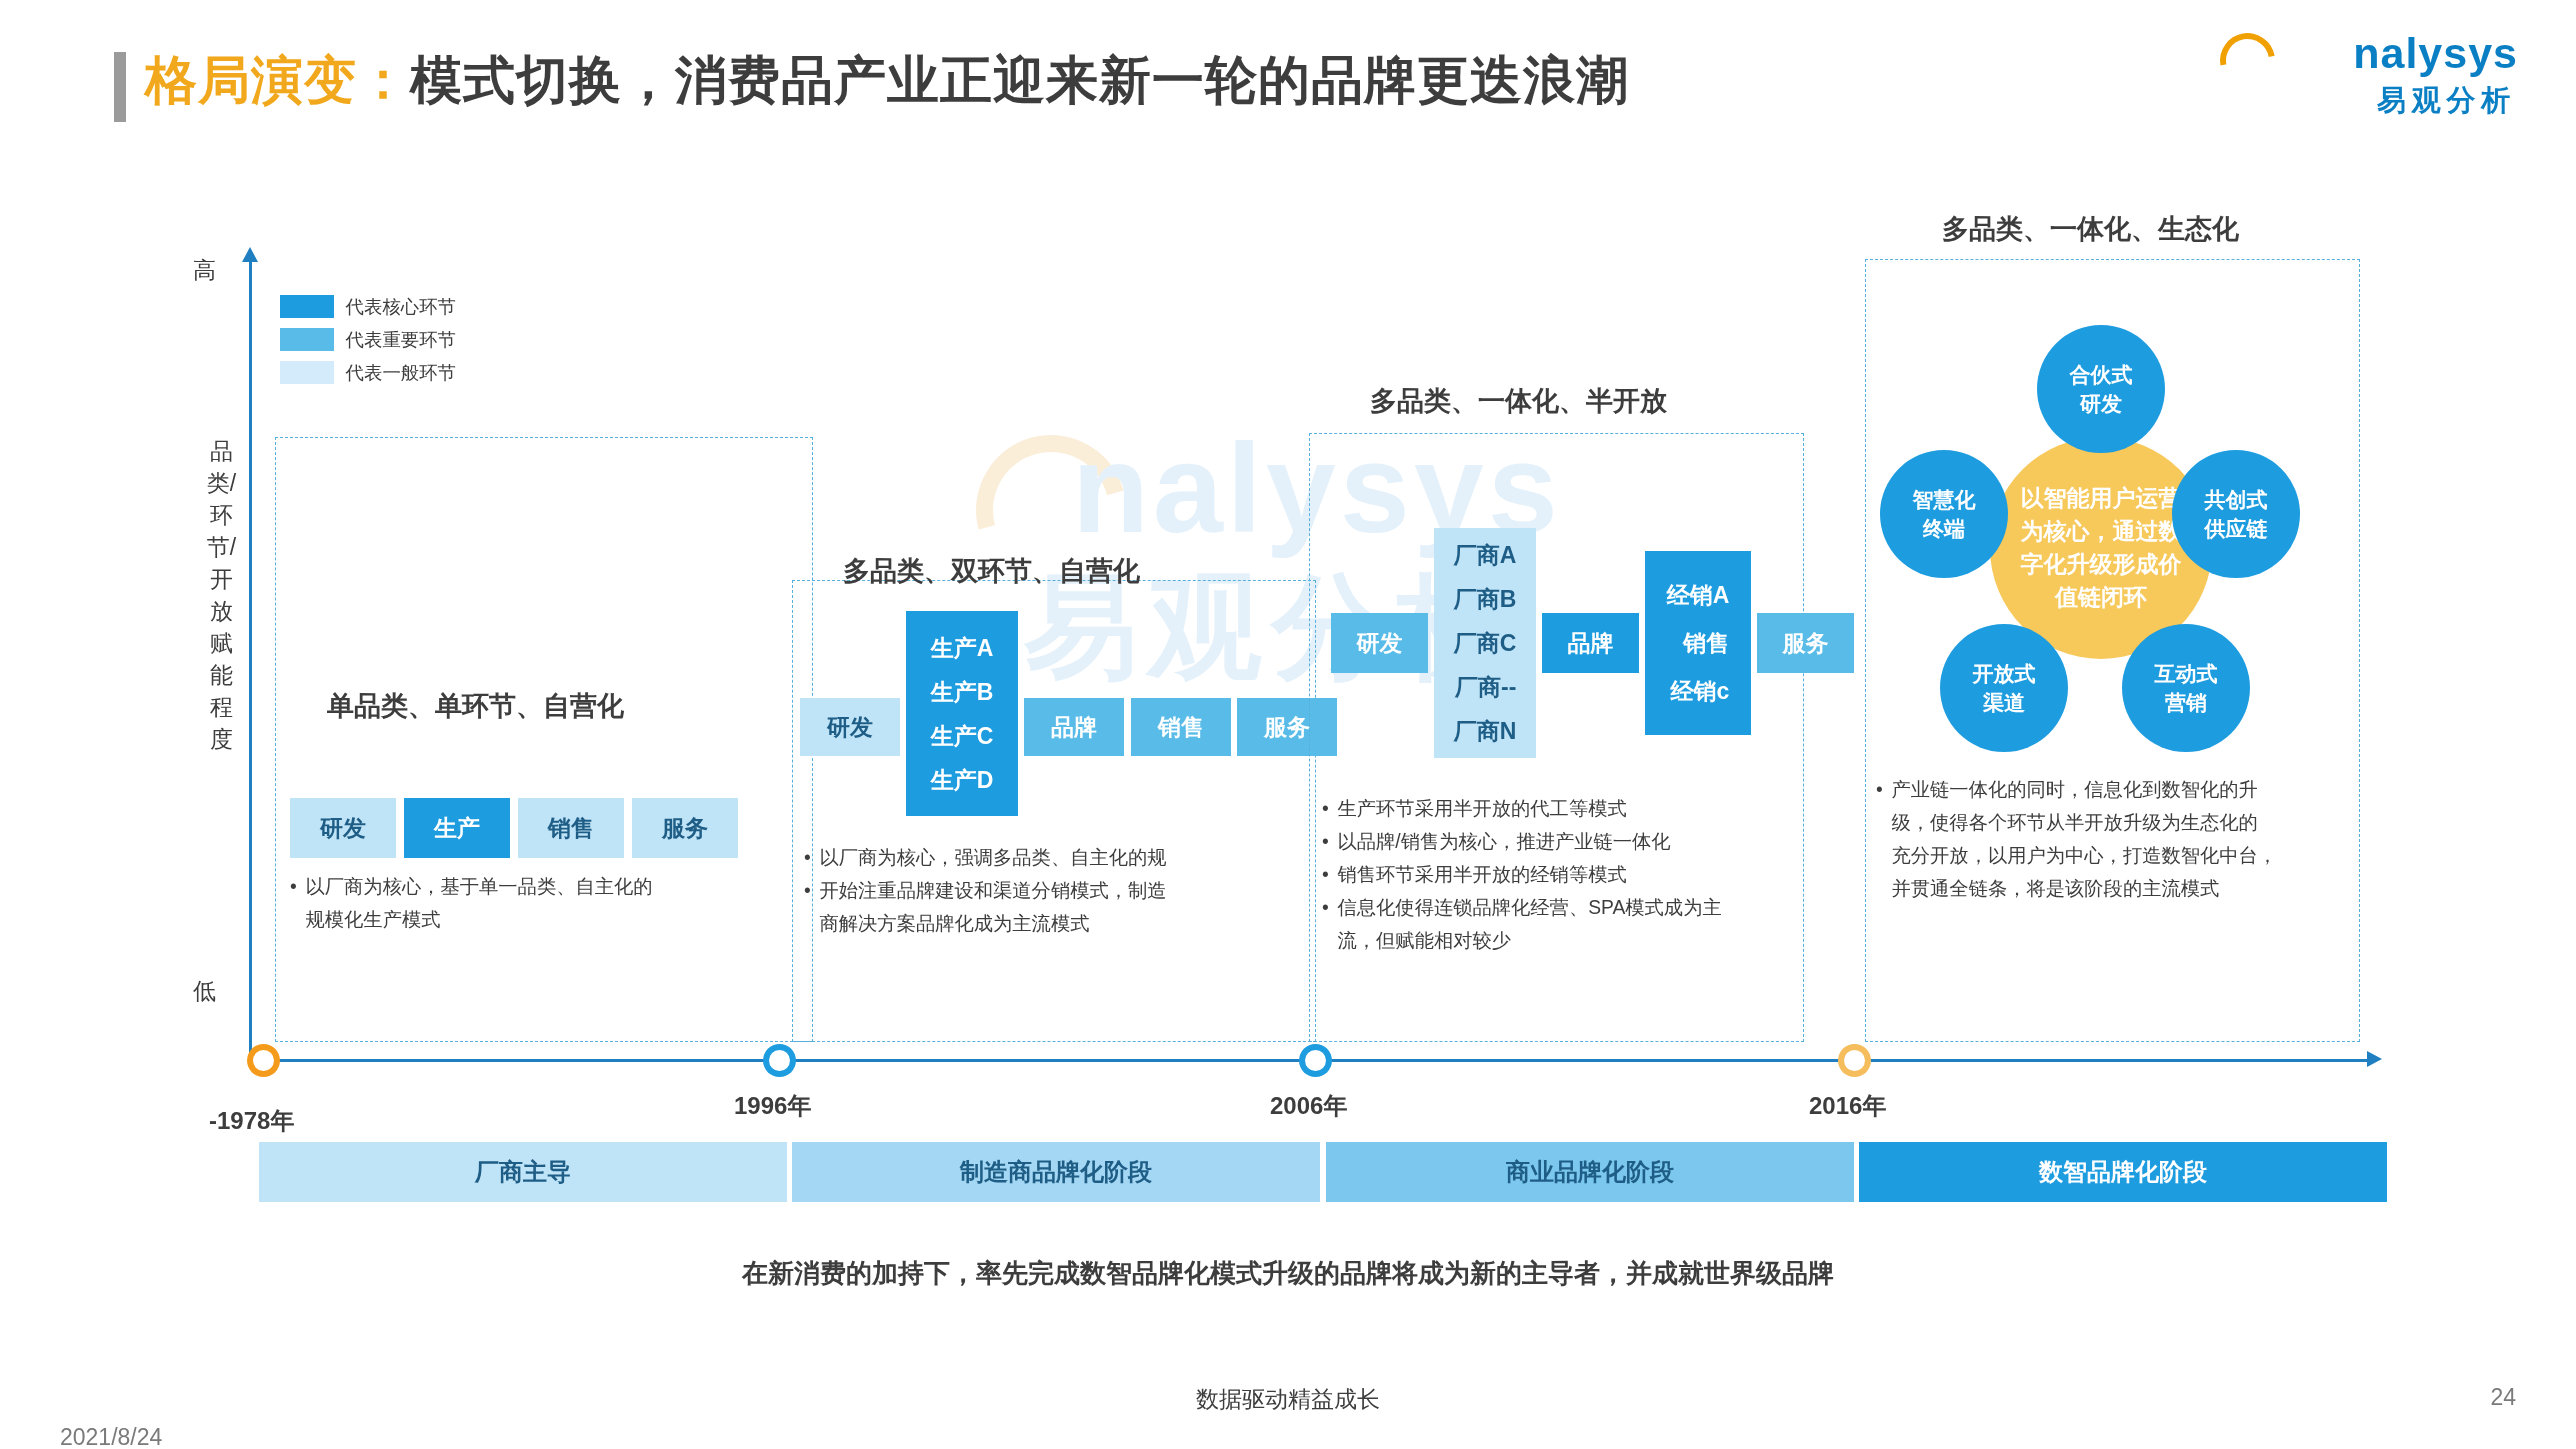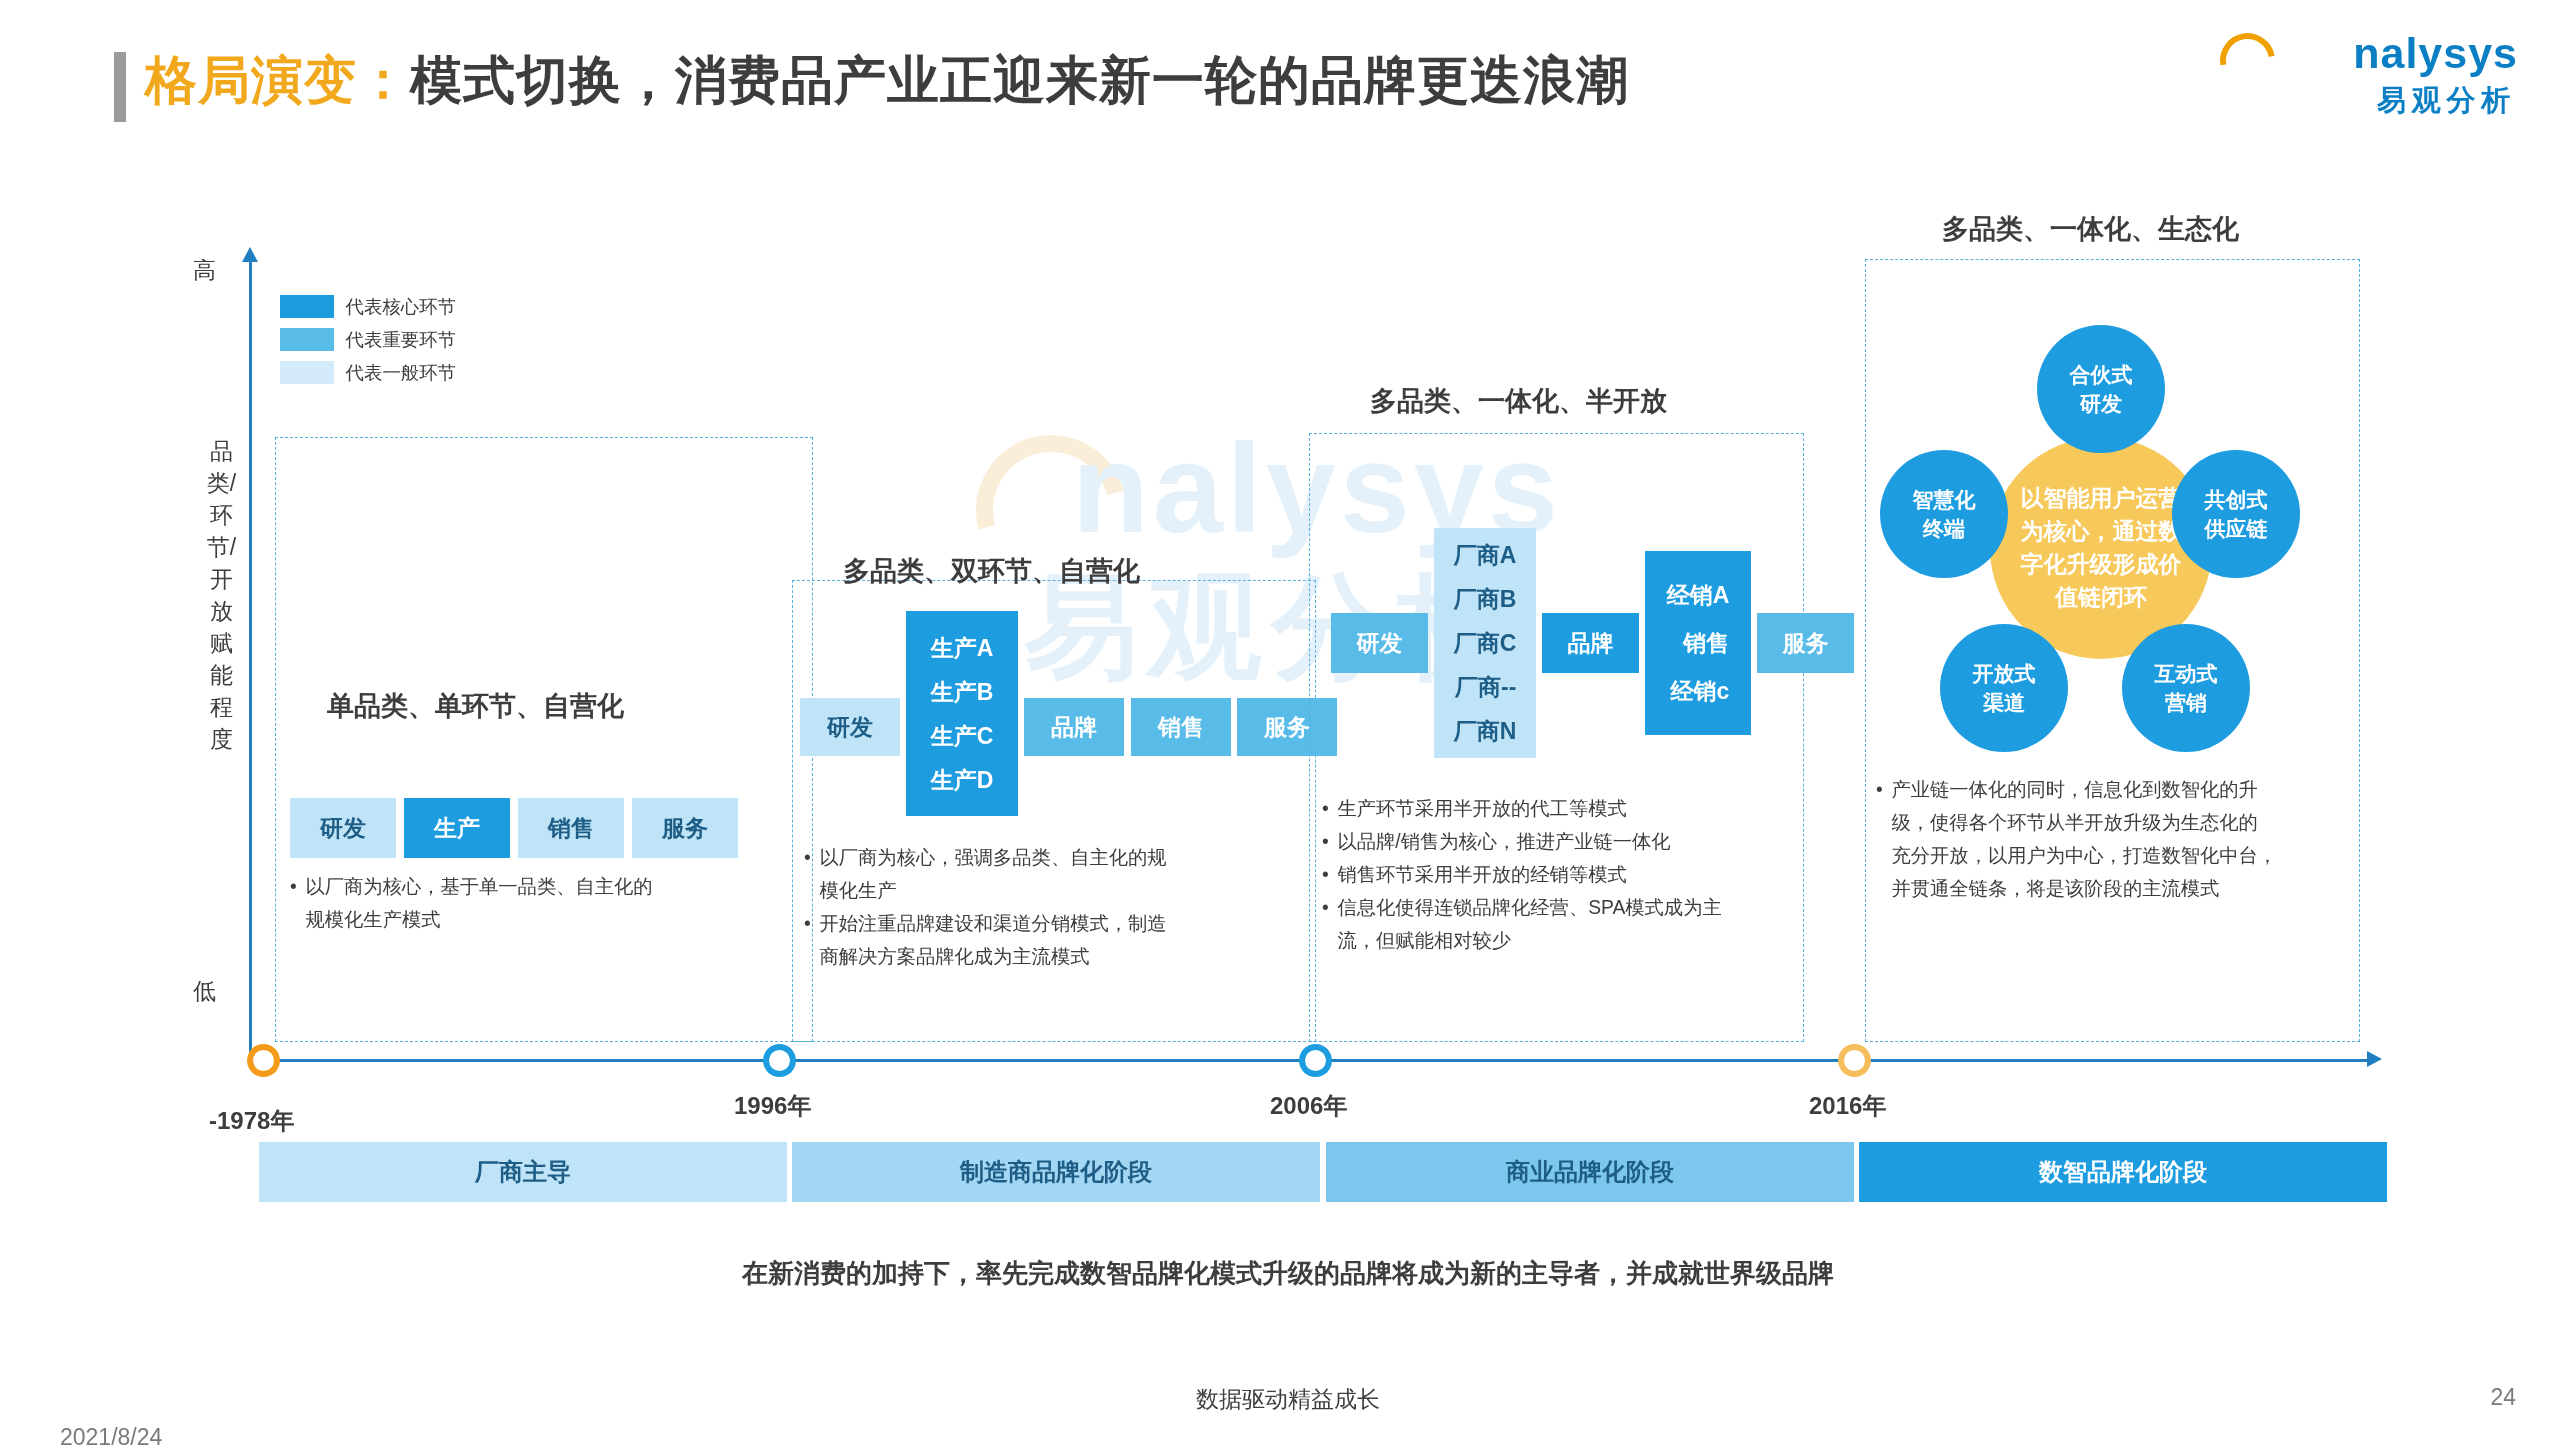--- a/index.html
+++ b/index.html
@@ -204,21 +204,20 @@
 生产B
 生产C
 生产D</span>
 </div>
 <div class="abs node important" style="left:1024px;top:698px;width:100px;height:58px;">品牌</div>
 <div class="abs node important" style="left:1131px;top:698px;width:100px;height:58px;">销售</div>
 <div class="abs node important" style="left:1237px;top:698px;width:100px;height:58px;">服务</div>
 
 <div class="abs bullets" style="left:804px;top:841px;width:512px;">
   <div>以厂商为核心，强调多品类、自主化的规</div>
-  <div class="cont">模化生产</div>
   <div>开始注重品牌建设和渠道分销模式，制造</div>
   <div class="cont">商解决方案品牌化成为主流模式</div>
 </div>
 
 <div class="abs dash-box" style="left:1309px;top:433px;width:493px;height:607px;"></div>
 <div class="abs phase-head" style="left:1370px;top:383px;">多品类、一体化、半开放</div>
 
 <div class="abs node important" style="left:1331px;top:613px;width:97px;height:60px;">研发</div>
 <div class="abs node general" style="left:1434px;top:528px;width:102px;height:230px;flex-direction:column;line-height:44px;">
   <span style="white-space:pre-line;">厂商A

